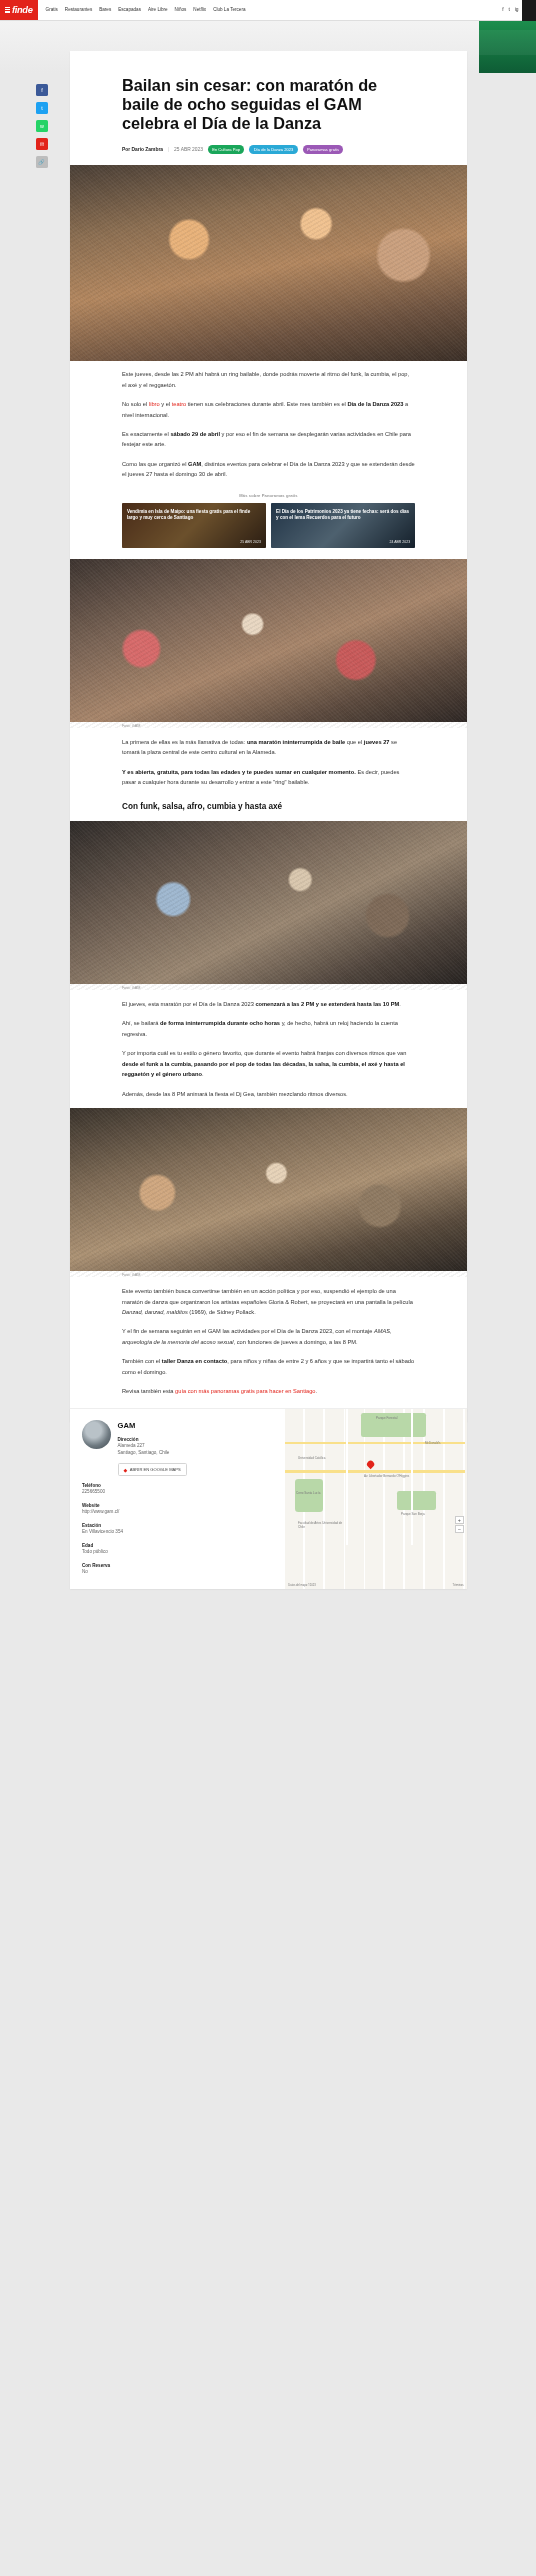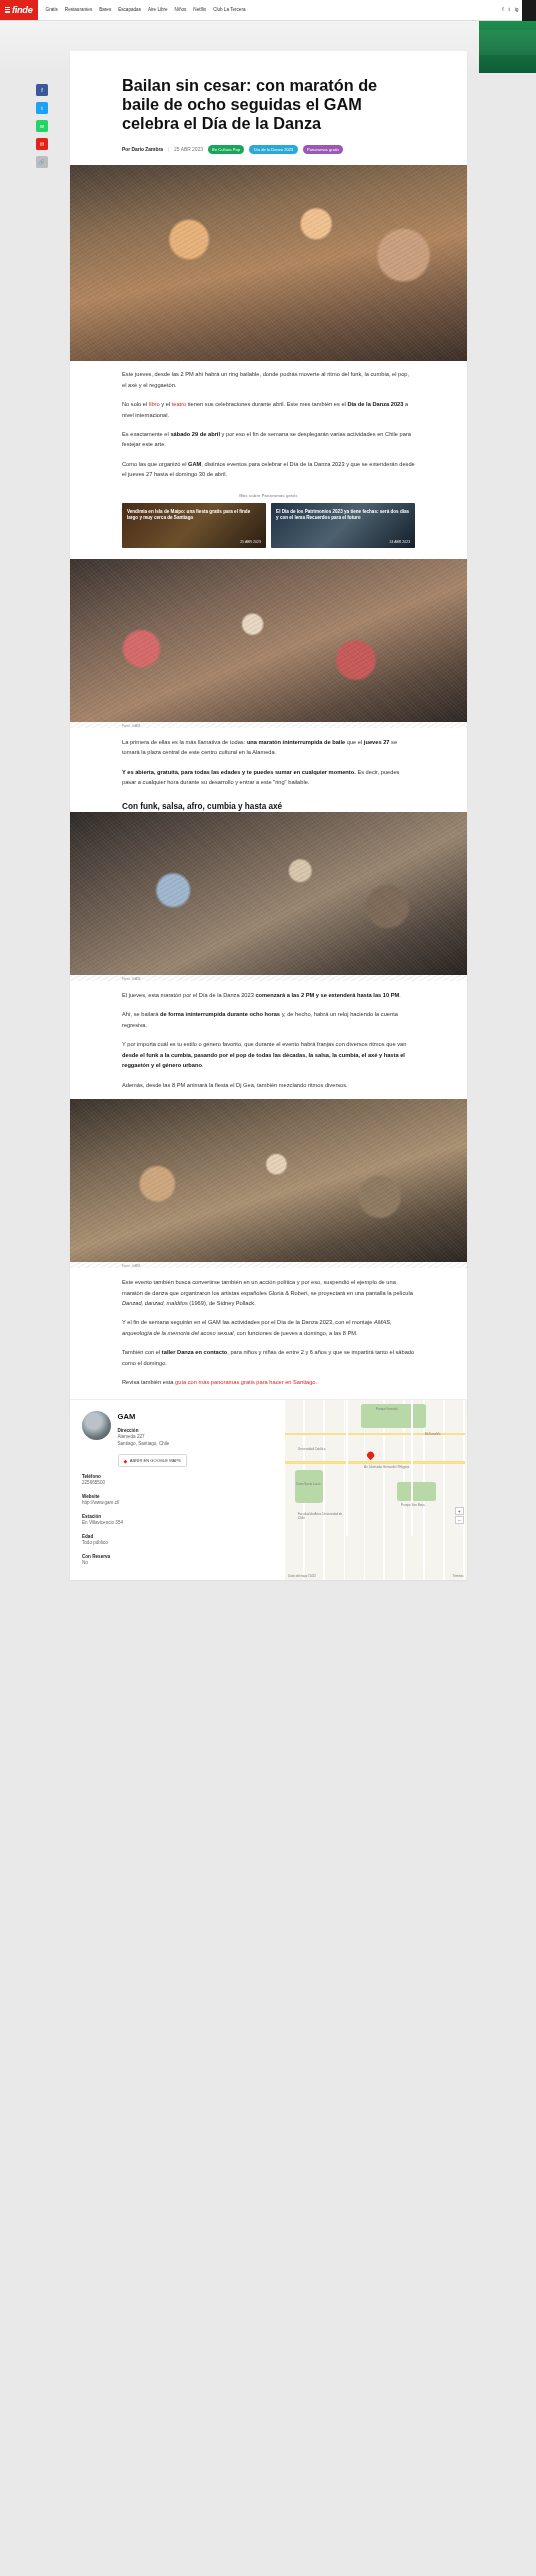--- a/index.html
+++ b/index.html
@@ -154,21 +154,21 @@
 
   
   p.body {
     font-size: 5.7px; line-height: 1.85; color: #333;
     margin: 8.7px 0;
   }
   p.body b, p.body strong { color: #111; }
   p.body a { color: #e2231a; text-decoration: none; }
   h2.sub {
     font-size: 8.2px; color: #111; font-weight: bold;
-    margin: 14px 0 1px 0;
+    margin: 14px 0 10px 0;
   }
 
   
   .related-label {
     text-align: center; font-size: 4.1px; color: #999;
     margin: 13px 0 4.9px 0; font-weight: bold; letter-spacing: 0.1px;
   }
   .related-row { display: flex; gap: 5.4px; }
   .rel-card {
     flex: 1; height: 45px; position: relative; overflow: hidden;

